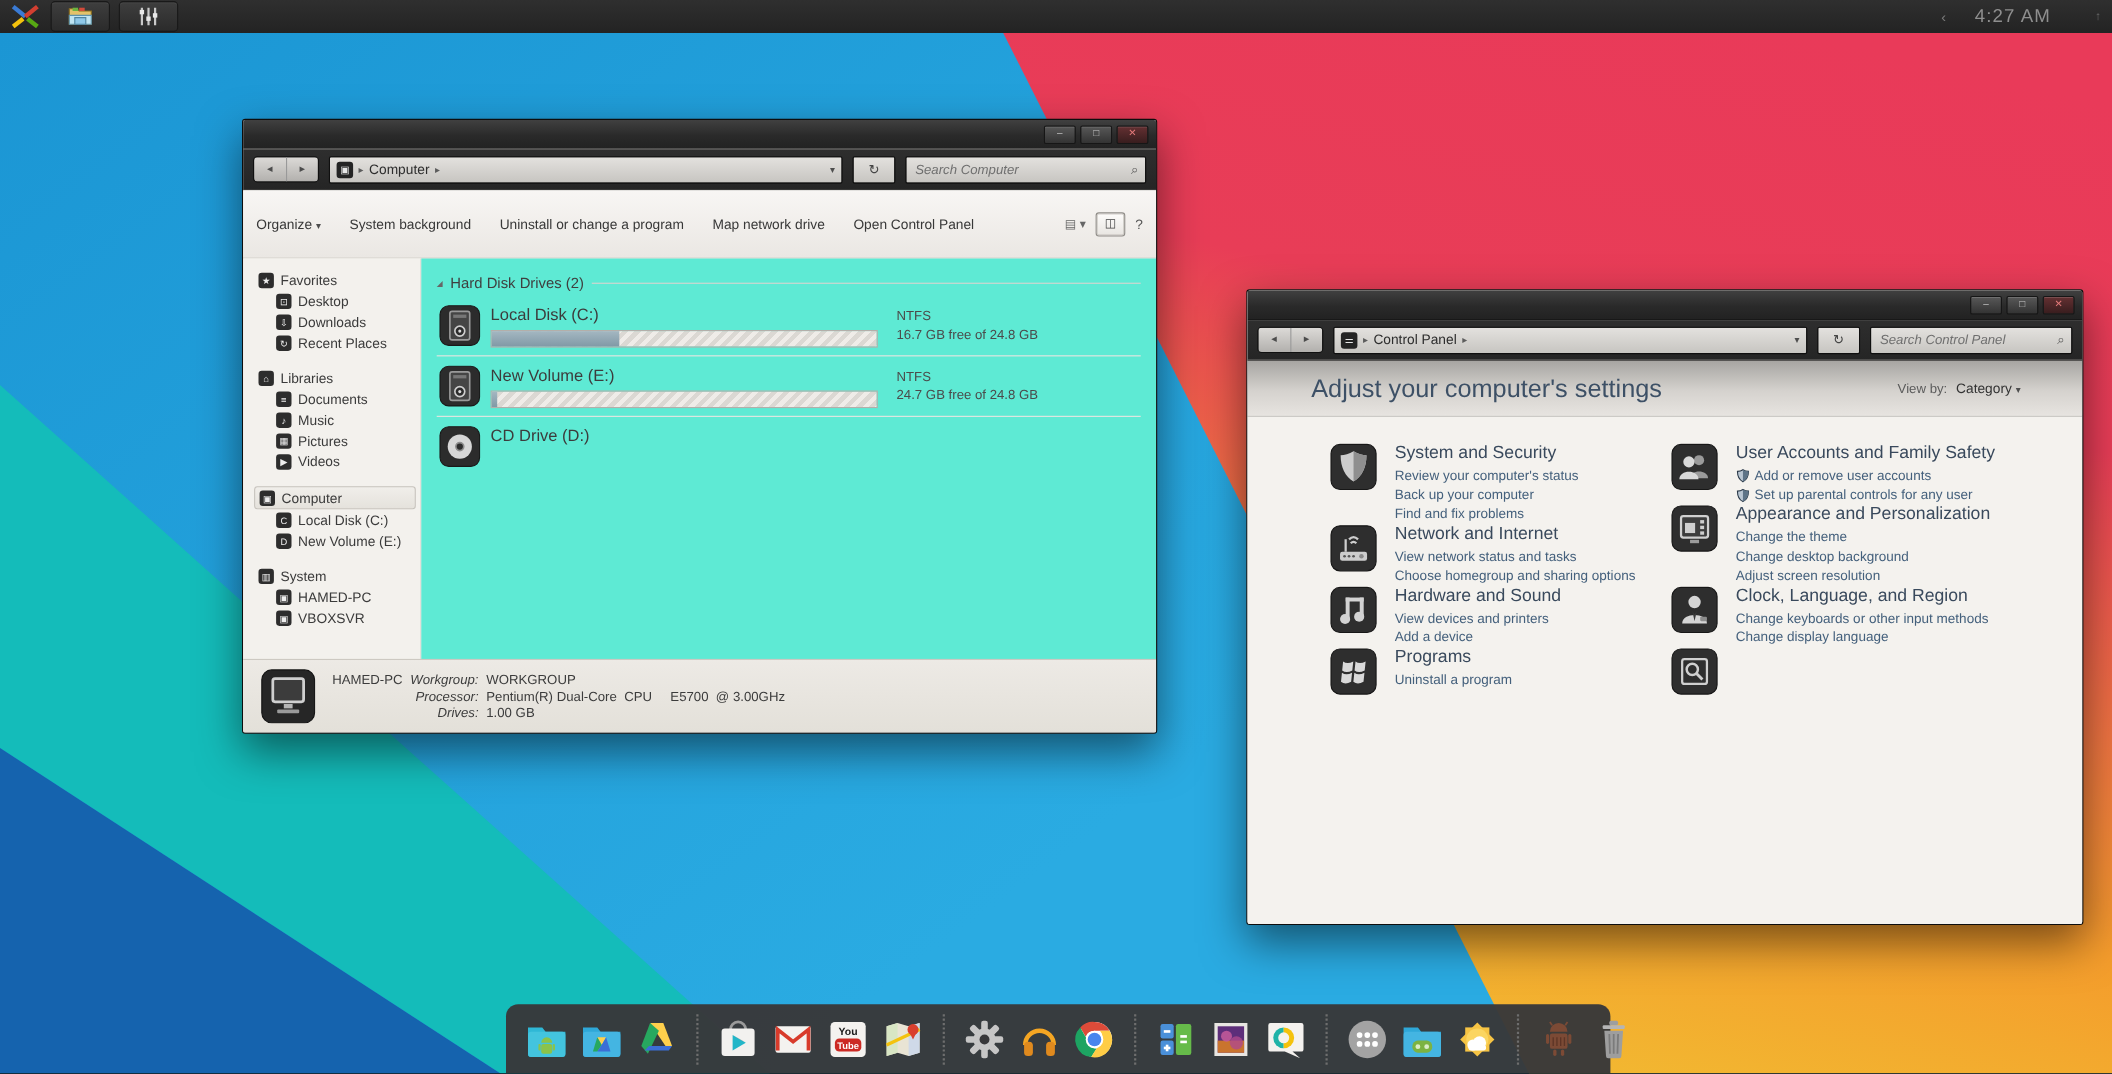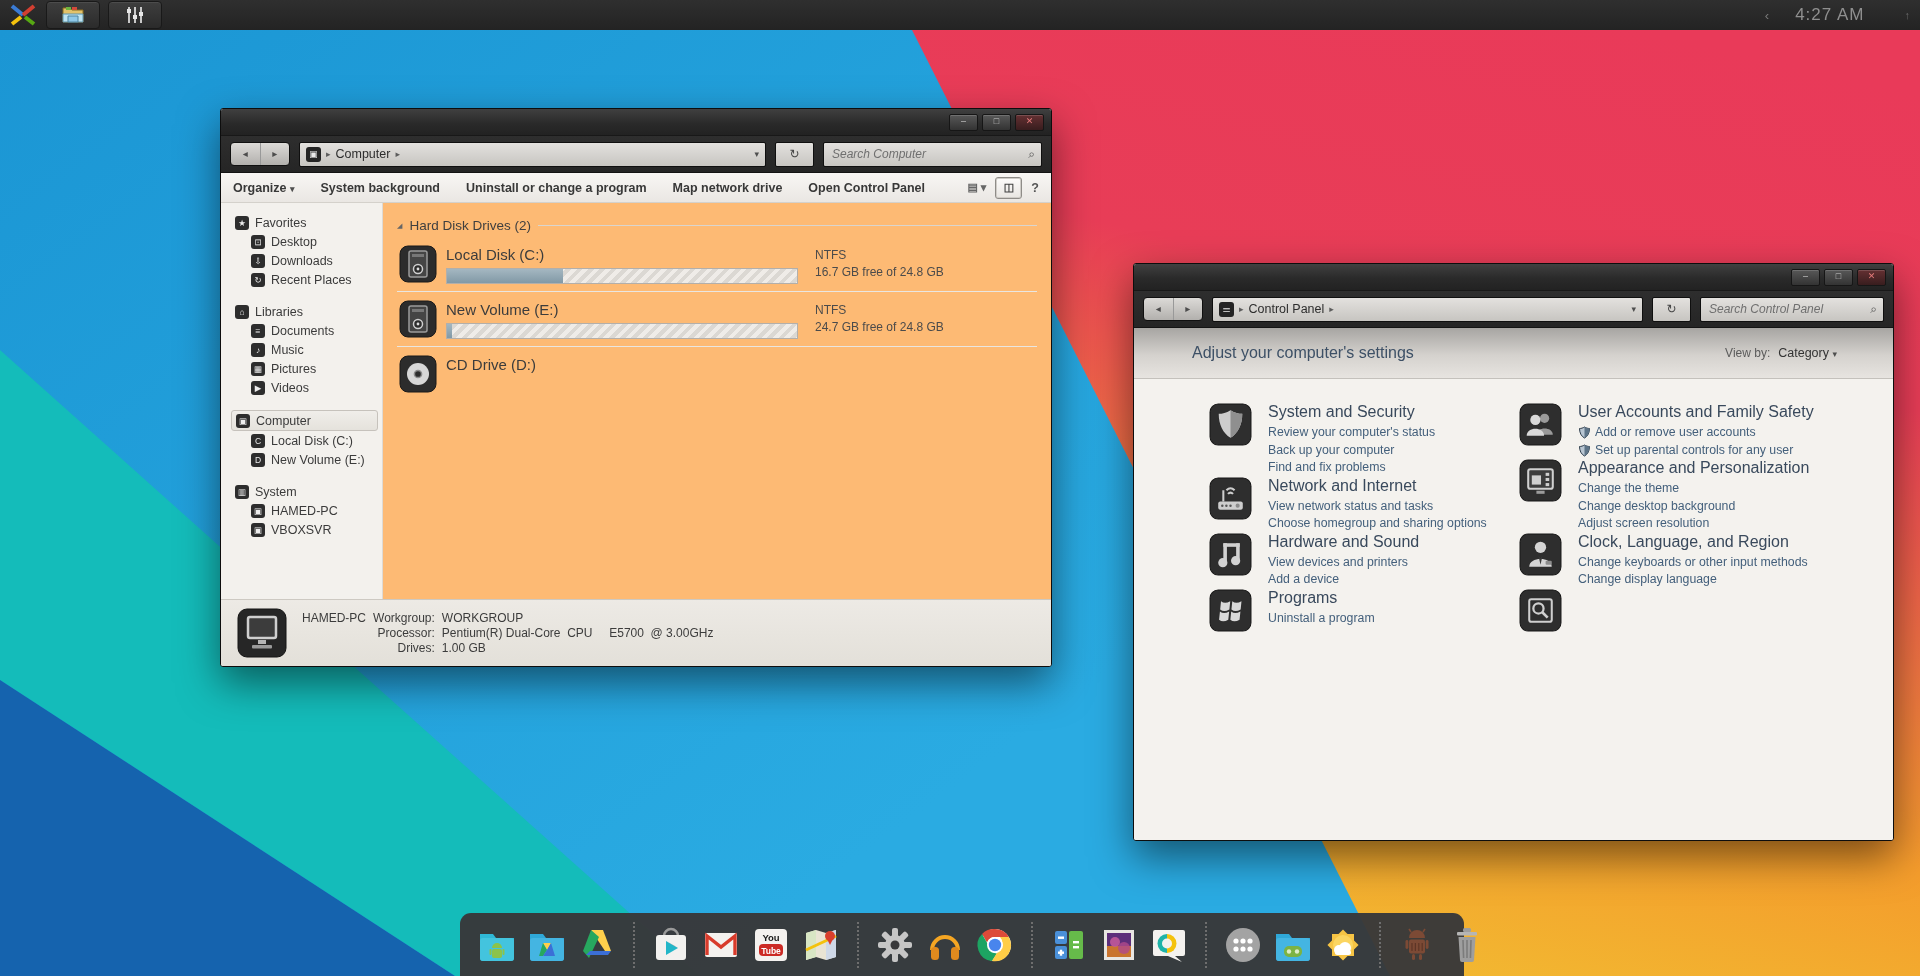--- a/index.html
+++ b/index.html
@@ -43,58 +43,58 @@
   .dd-arrow{color:#4e4e4e;font-size:9px;}
   .refresh-btn{width:25px;flex:none;justify-content:center;color:#454545;font-size:12px;}
   .search-field{width:205px;flex:none;position:relative;}
   .search-field input{flex:1;border:0;background:transparent;outline:none;font-size:12px;
                       font-family:"Liberation Sans",sans-serif;color:#333;min-width:0;}
   .search-field input::placeholder{color:#6f6f6f;font-style:italic;}
   .mag{color:#5d5d5d;font-size:12px;}
   
   #explorer{left:220px;top:108px;width:830px;height:557px;}
   .toolbar{height:29px;background:linear-gradient(#f8f6f4,#eae7e3);border-bottom:1px solid #d4d1cb;
-           display:flex;align-items:center;padding:0 12px;font-size:12.5px;color:#383838;font-weight:bold;}
+           display:flex;align-items:center;padding:16px 12px;font-size:12.5px;color:#383838;}
   .tool-item{margin-right:26px;white-space:nowrap;}
   .tool-right{margin-left:auto;display:flex;align-items:center;gap:9px;color:#555;}
   .views-icon{font-size:11px;color:#666;}
   .pane-toggle{width:25px;height:20px;border:1px solid #8f8c88;border-radius:3px;background:linear-gradient(#fdfcfb,#e8e5e1);
                text-align:center;font-size:11px;line-height:19px;color:#444;box-shadow:0 0 0 1px #cfccc7 inset;}
   .explorer-body{display:flex;height:402px;}
   .sidebar{width:161px;background:#f3f1ed;border-right:1px solid #dedad4;padding-top:10px;
            font-size:12.5px;color:#3b3b3b;overflow:hidden;}
   .tree-section{margin-bottom:13px;}
   .tree-row{display:flex;align-items:center;gap:6px;height:19px;padding-left:14px;}
   .tree-row.child{padding-left:30px;}
   .tree-row.selected{margin:0 4px 0 10px;padding-left:4px;border:1px solid #c6c2bc;border-radius:3px;
                      background:linear-gradient(#f0eeea,#e5e2dc);}
   .mini-ic{width:14px;height:14px;border-radius:3px;background:#2d2d2d;color:#eee;flex:none;
            font-size:8.5px;line-height:14px;text-align:center;}
-  .main-list{flex:1;padding:11px 14px 0 14px;background:#fdba74;}
+  .main-list{flex:1;padding:11px 14px 0 14px;background:#5eead4;}
   .group-hd{display:flex;align-items:center;gap:7px;font-size:13.5px;color:#3f3f3f;margin:4px 0 8px 0;}
   .group-hd .tri{font-size:7px;color:#666;}
   .group-hd .rule{flex:1;height:1px;background:#d9d5cf;}
   .drive-row{display:flex;align-items:flex-start;gap:9px;padding:4px 0 7px 2px;border-bottom:1px solid #e9e6e1;margin-bottom:4px;}
   .drive-row.last{border-bottom:0;}
   .drive-mid{width:352px;}
   .drive-name{font-size:15px;color:#3c3c3c;margin:1px 0 5px 0;}
   .bar{height:14px;border:1px solid #b3afaa;background:repeating-linear-gradient(135deg,#efece8 0 4px,#dbd8d3 4px 8px);}
   .bar-fill{height:100%;background:linear-gradient(#a4b7c1,#8199a6);}
   .drive-info{font-size:12px;color:#4b4b4b;line-height:17px;padding-top:2px;margin-left:8px;}
   .details{height:66px;border-top:1px solid #cdc9c2;background:linear-gradient(#edeae5,#e3e0d9);
            display:flex;align-items:center;gap:15px;padding:0 16px;position:absolute;left:0;right:0;bottom:0;}
   .details-grid{display:grid;grid-template-columns:auto auto auto;column-gap:7px;row-gap:1px;
                 font-size:12px;color:#3c3c3c;align-items:baseline;}
-  .details-grid .lbl{text-align:right;}
+  .details-grid .lbl{text-align:right;font-style:italic;}
   .pre{white-space:pre;}
   
   #cpanel{left:1133px;top:263px;width:759px;height:576px;}
   .cp-band{height:50px;background:linear-gradient(#a7a5a2,#d5d2ce 55%,#e7e4e0);border-bottom:1px solid #c4c1bc;
            display:flex;align-items:center;padding:0 56px 0 58px;}
-  .cp-title{font-size:16px;color:#3d5066;}
+  .cp-title{font-size:23px;color:#3d5066;}
   .cp-band .sp{flex:1;}
   .viewby-lbl{font-size:12px;color:#5b5b5b;margin-right:8px;}
   .viewby-val{font-size:12.5px;color:#333;}
   .cp-body{position:relative;height:466px;background:#f4f2ee;}
   .cp-col{position:absolute;top:24px;display:flex;flex-direction:column;}
   .cp-col.left{left:75px;width:300px;}
   .cp-col.right{left:385px;width:350px;}
   .cat{display:flex;gap:16px;}
   .cat-icon{width:43px;height:43px;flex:none;}
   .cat-title{font-size:16px;color:#39495c;margin:0 0 3px 0;}

